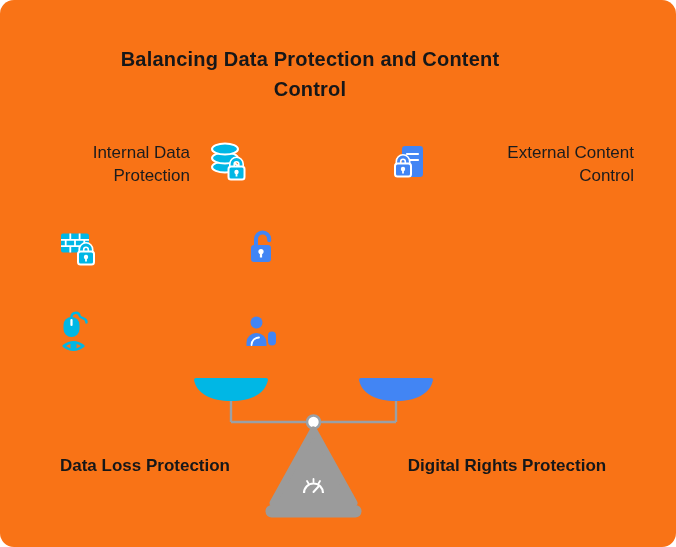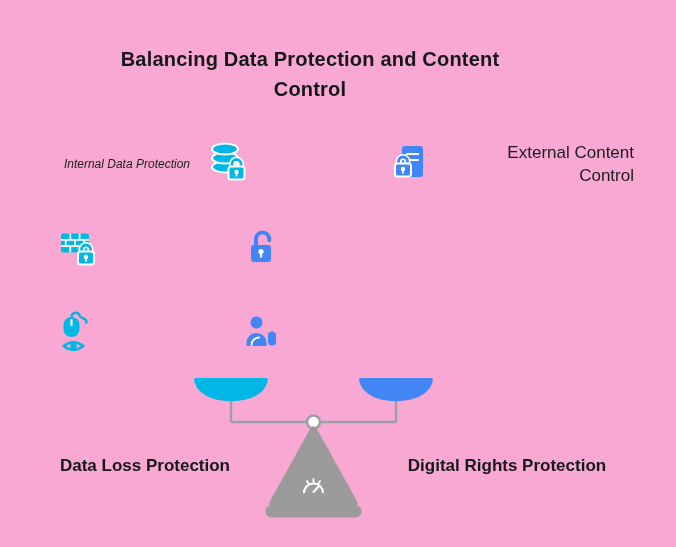--- a/index.html
+++ b/index.html
@@ -4,31 +4,31 @@
 <style>
   :root{
     --cyan:#00b7e5;
     --blue:#4285f4;
     --gray:#9b9b9b;
     --beam:#9aa0a6;
     --text:#1b1c1e;
   }
   *{margin:0;padding:0;box-sizing:border-box;}
   body{background:#ffffff;font-family:"Liberation Sans",sans-serif;}
-  .canvas{position:relative;width:676px;height:547px;background:#f9a8d4;overflow:hidden;}
+  .canvas{position:relative;width:676px;height:547px;background:#f97316;overflow:hidden;border-radius:14px;}
 
   .title{
     position:absolute;left:100px;top:44px;width:420px;
     text-align:center;font-size:20px;font-weight:700;line-height:1.52;
     color:#161719;letter-spacing:.2px;
   }
 
   .rows{position:absolute;left:40px;top:122px;}
   .row{display:flex;align-items:center;height:84px;}
-  .lbl-l{width:150px;text-align:right;font-size:12px;line-height:1.38;font-weight:500;color:var(--text);font-style:italic;}
+  .lbl-l{width:150px;text-align:right;font-size:17px;line-height:1.38;font-weight:500;color:var(--text);}
   .lbl-r{width:185px;margin-left:14px;text-align:right;font-size:17px;line-height:1.38;font-weight:500;color:var(--text);}
   .ico-wrap{width:48px;height:48px;margin-left:13px;flex:none;display:flex;align-items:center;justify-content:center;}
   .mid{width:123px;flex:none;}
   .ico-wrap svg{width:46px;height:46px;display:block;}
 
   
   .c-f{fill:var(--cyan);}   .c-s{stroke:var(--cyan);fill:none;}
   .b-f{fill:var(--blue);}   .b-s{stroke:var(--blue);fill:none;}
   .w-s{stroke:#ffffff;fill:none;}
   .w-f{fill:#ffffff;}

